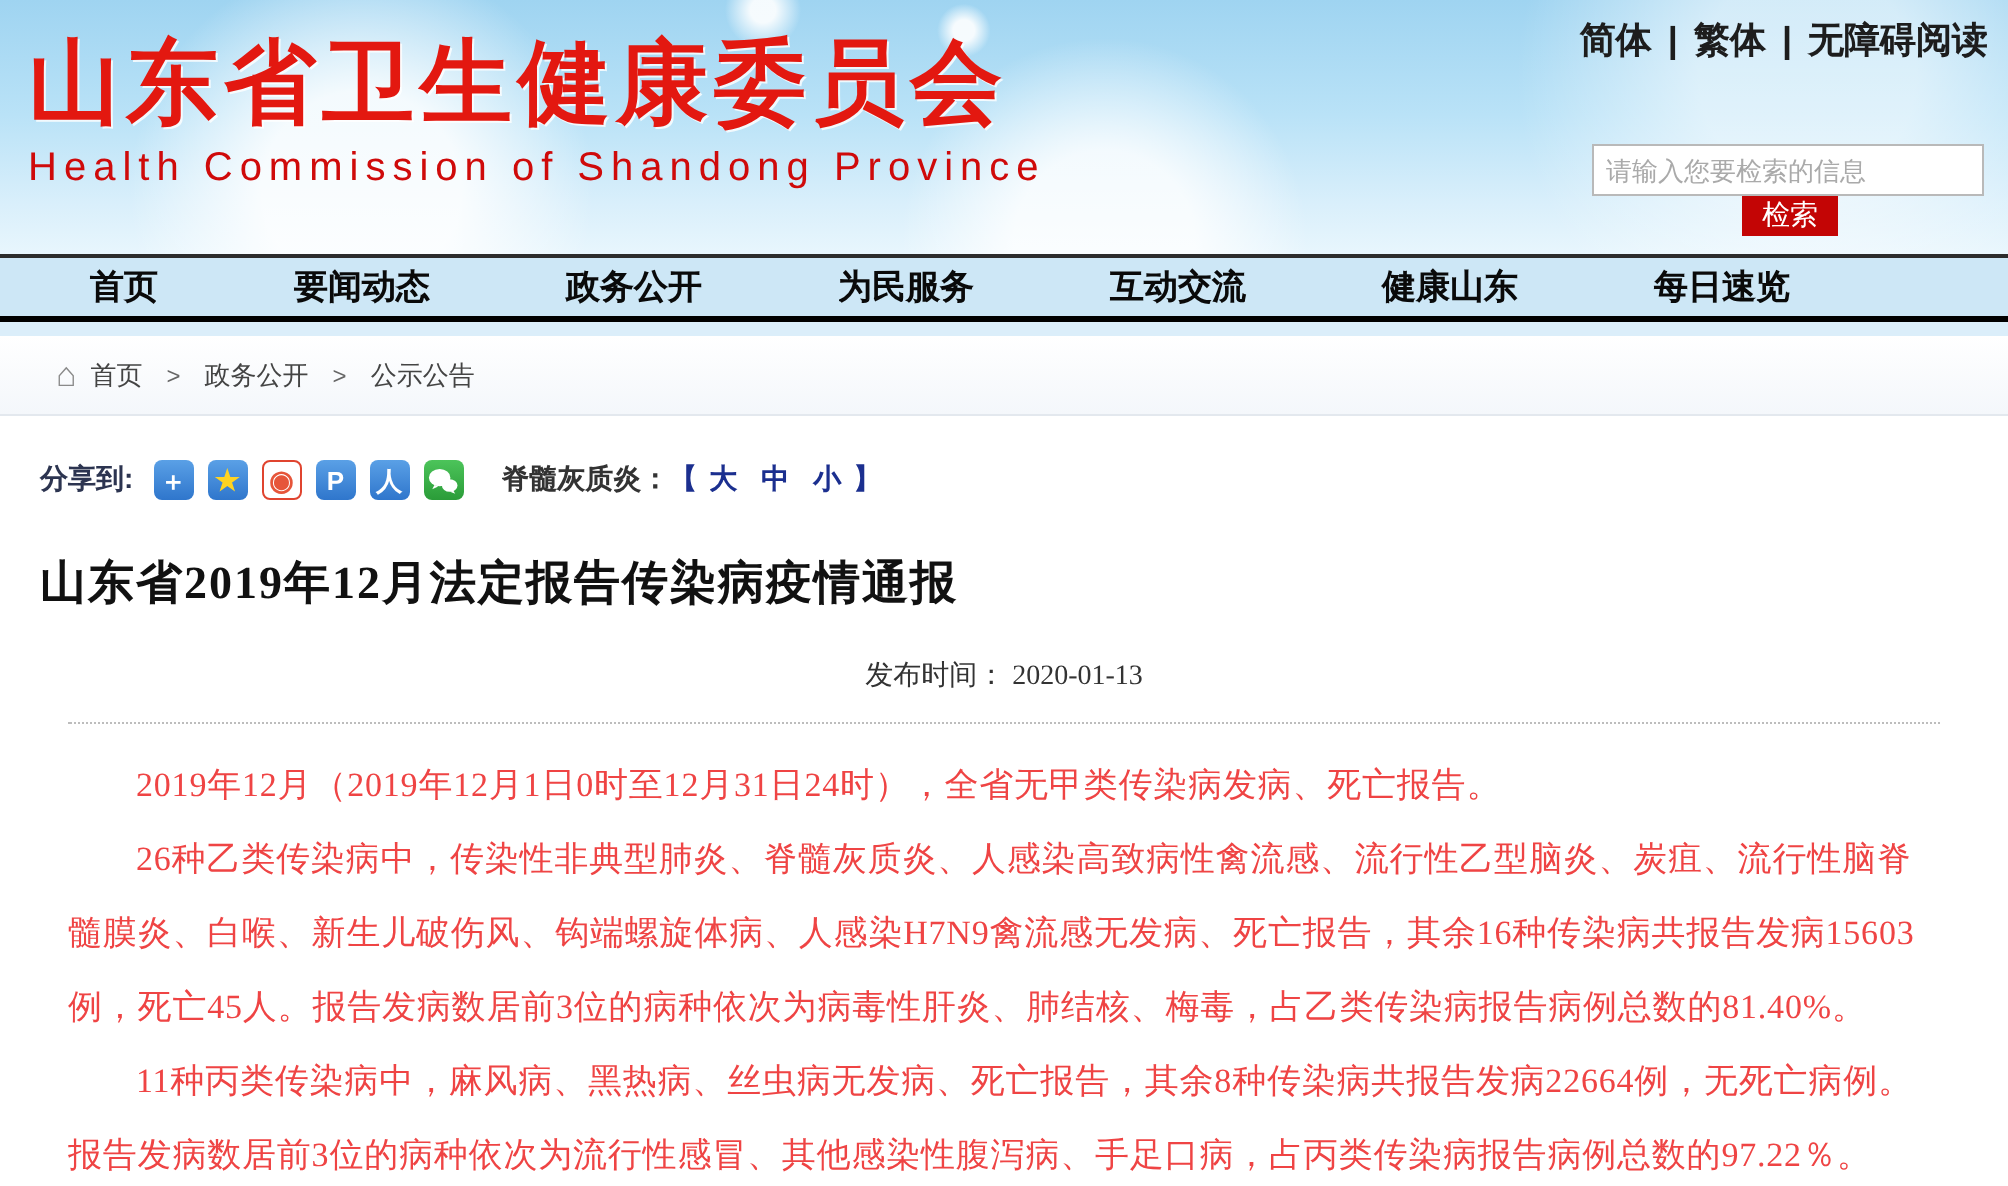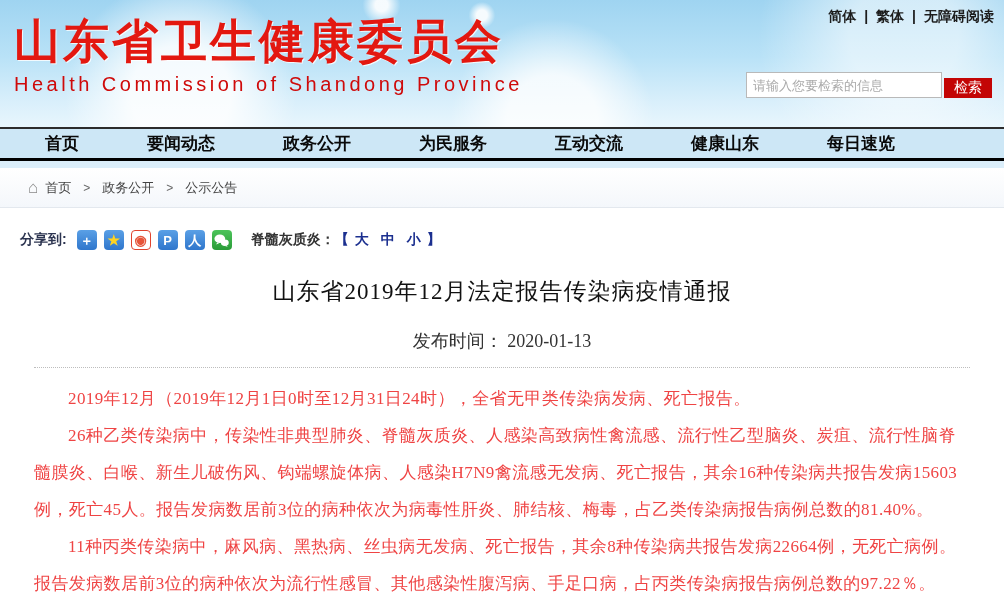--- a/index.html
+++ b/index.html
@@ -9,28 +9,28 @@
   
   .banner { position:relative; height:127px;
     background:
       radial-gradient(circle at 18% 75%, rgba(255,255,255,.85) 0 6%, rgba(255,255,255,0) 14%),
       radial-gradient(circle at 55% 95%, rgba(255,255,255,.8) 0 8%, rgba(255,255,255,0) 18%),
       radial-gradient(circle at 90% 30%, rgba(255,255,255,.55) 0 6%, rgba(255,255,255,0) 16%),
       radial-gradient(circle at 38% 4%, rgba(255,255,255,.9) 0 1%, rgba(255,255,255,0) 3%),
       radial-gradient(circle at 48% 12%, rgba(255,255,255,.9) 0 1%, rgba(255,255,255,0) 2.5%),
       linear-gradient(180deg,#9fd4f1 0%,#b9e2f7 45%,#d9effb 80%,#e8f6fd 100%);
   }
-  .top-links { position:absolute; top:8px; right:10px; font-size:14px; font-weight:bold; color:#1d1d1d;text-align:center; }
+  .top-links { position:absolute; top:8px; right:10px; font-size:18px; font-weight:bold; color:#1d1d1d;text-align:center; }
   .top-links a { color:#1d1d1d; text-decoration:none; cursor:pointer; }
   .top-links .sep { margin:0 8px; color:#1d1d1d; }
   .logo-block { position:absolute; left:14px; top:14px; cursor:pointer; }
   .site-title { font-family:"Liberation Sans", sans-serif; font-size:46px; font-weight:900;
     color:#e31810; letter-spacing:3px; text-shadow:1px 1px 0 rgba(255,255,255,.8); line-height:1.2; }
   .site-sub { font-size:20px; color:#cf0a0a; letter-spacing:3.5px; margin-top:4px; font-weight:400; }
-  .search { position:absolute; right:12px; top:72px; display:flex; align-items:flex-end; }
+  .search { position:absolute; right:12px; top:72px; display:flex; align-items:center;flex-direction:column; }
   .search input { width:196px; height:26px; border:1px solid #b9b9b9; background:#fff;
     font-size:13px; padding:0 6px; color:#333; outline:none; }
   .search input::placeholder { color:#aaa; }
   .search button { width:48px; height:20px; margin-left:2px; background:#c30505; color:#fff;
     border:none; font-size:14px; cursor:pointer; }
 
   
   .mainnav { height:34px; background:#cde7f6; border-top:2px solid #2c2c2c; border-bottom:3px solid #000;
     display:flex; align-items:center; padding-left:45px; }
   .mainnav a { font-size:17px; font-weight:bold; color:#0a0a0a; text-decoration:none;
@@ -55,23 +55,23 @@
     align-items:center; justify-content:center; font-size:13px; line-height:1; cursor:pointer;
     text-decoration:none; font-weight:bold; }
   .sicon.blue { background:linear-gradient(180deg,#5aa0e6,#2f76cc); color:#fff; }
   .sicon.qzone { background:linear-gradient(180deg,#5aa0e6,#2f76cc); color:#ffd321; font-size:14px; }
   .sicon.weibo { background:#fff; border:1px solid #e0442f; color:#e6553a; font-size:14px; }
   .sicon.wechat { background:linear-gradient(180deg,#4cc45a,#2a9c38); }
   .font-size-label { margin-left:12px; color:#333; }
   .fs-bracket { color:#1b2f8f; font-weight:bold; }
   .fs-opt { color:#1b2f8f; font-weight:bold; margin:0 6px; text-decoration:none; cursor:pointer; }
 
-  .article-title { text-align:center; margin-top:26px; font-family:"Liberation Serif", serif;
-    font-size:23px; font-weight:normal; color:#111; letter-spacing:1px; }
-  .pub-row { text-align:center; margin-top:22px; font-size:18px; color:#333;
+  .article-title { text-align:left; margin-top:26px; font-family:"Liberation Serif", serif;
+    font-size:23px; font-weight:bold; color:#111; letter-spacing:1px; }
+  .pub-row { text-align:center; margin-top:22px; font-size:14px; color:#333;
     font-family:"Liberation Serif", serif; }
   .dotted-divider { border:none; border-top:1px dotted #bdbdbd; margin:14px 14px 6px 14px; }
 
   .article-body { padding:6px 14px 0 14px; }
   .article-body p { font-family:"Liberation Serif", serif; font-size:17px; color:#ef4444;
     line-height:37px; text-indent:2em; letter-spacing:.4px; }
 </style>
 </head>
 <body>
 

